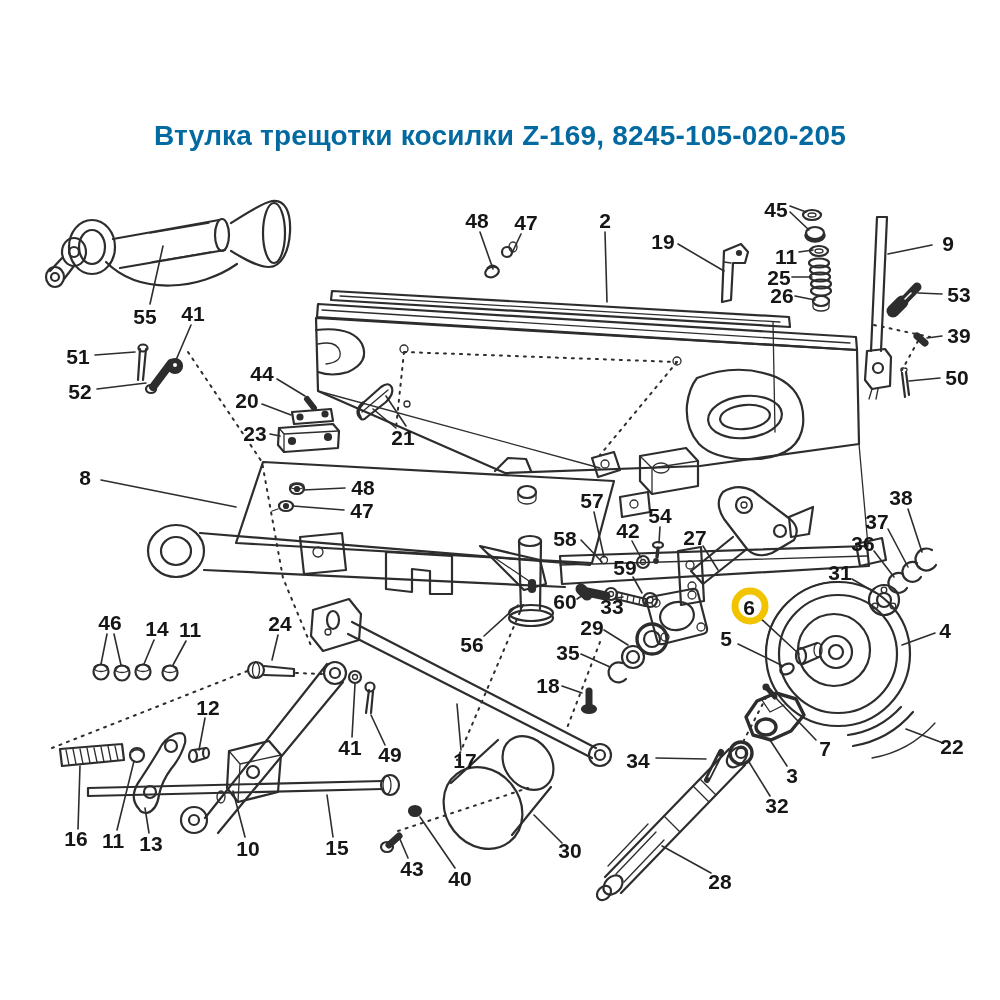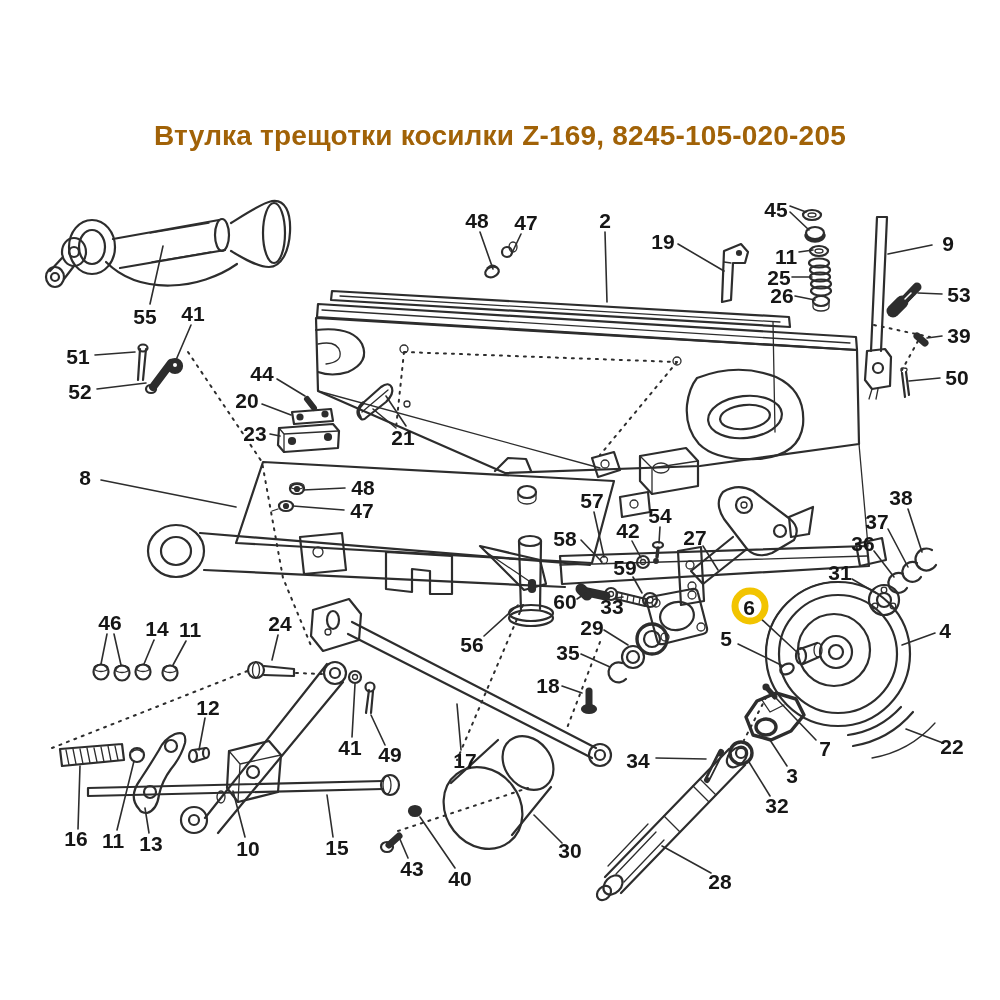--- a/index.html
+++ b/index.html
@@ -1,20 +1,20 @@
 <!DOCTYPE html>
 <html><head>
 <meta charset="utf-8">
 <style>
   html,body{margin:0;padding:0;background:#ffffff;}
   .stage{position:relative;width:1000px;height:1000px;background:#ffffff;overflow:hidden;
          font-family:"Liberation Sans",sans-serif;}
   .title{position:absolute;top:120px;left:0;width:1000px;text-align:center;
          font-family:"Liberation Sans",sans-serif;font-weight:bold;font-size:28px;
-         color:#a16207;letter-spacing:0.2px;}
+         color:#0369a1;letter-spacing:0.2px;}
   svg.diagram{position:absolute;left:0;top:0;width:1000px;height:1000px;}
   .art{fill:none;stroke:#2d2d2d;stroke-width:2.2;stroke-linecap:round;stroke-linejoin:round;}
   .art .thin{stroke-width:1.3;}
   .art .bold{stroke-width:3.4;}
   .art .dark{fill:#2d2d2d;}
   .art .dot{stroke-dasharray:2 6;stroke-width:2;}
   .part-num{font-family:"Liberation Sans",sans-serif;font-weight:bold;font-size:21px;
             fill:#161616;text-anchor:middle;}
   .leader{fill:none;stroke:#2d2d2d;stroke-width:1.6;stroke-linecap:round;}
 </style>

